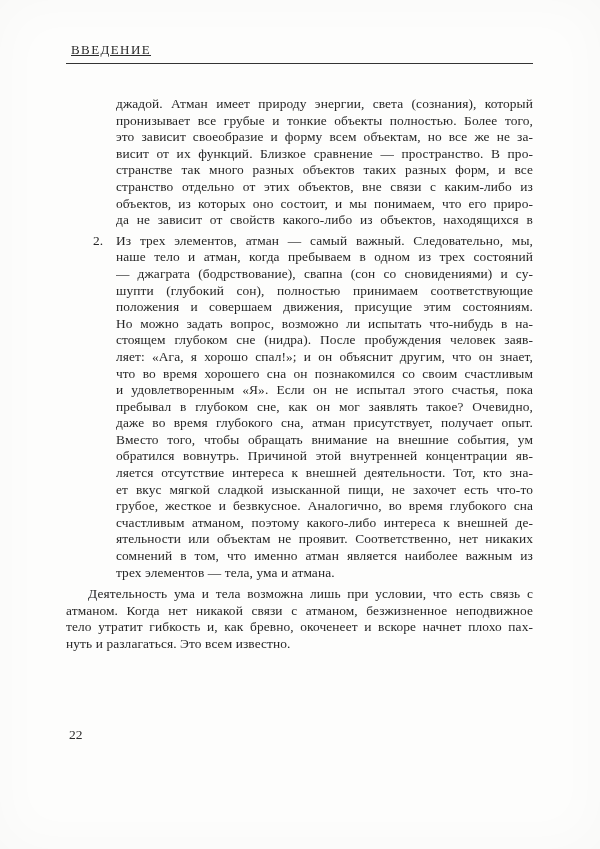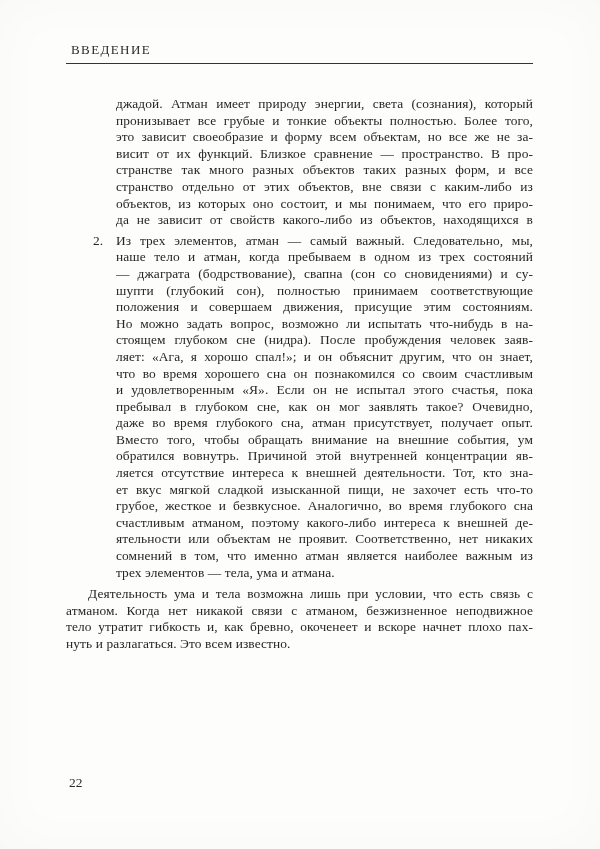--- a/index.html
+++ b/index.html
@@ -22,20 +22,21 @@
     position: absolute;
     left: 66px;
     width: 467px;
     top: 42px;
   }
   .chapter-title {
     font-size: 13px;
     letter-spacing: 1.4px;
     padding-left: 5px;
     color: #2b2b2b;
+    text-decoration: underline;
   }
   .header-rule {
     margin-top: 5px;
     border: 0;
     border-top: 1.4px solid #343434;
     width: 100%;
   }
   
   .body-text {
     position: absolute;
@@ -76,21 +77,20 @@
   .closing-paragraph .tline:first-child {
     text-indent: 22px;
   }
   
   .page-number {
     position: absolute;
     left: 69px;
     top: 727px;
     font-size: 13.5px;
     color: #2b2b2b;
-    margin-top: 48px;
   }
 </style>
 </head>
 <body>
 
 <div class="page">
 
   <header class="running-header">
     <div class="chapter-title">ВВЕДЕНИЕ</div>
     <hr class="header-rule">

